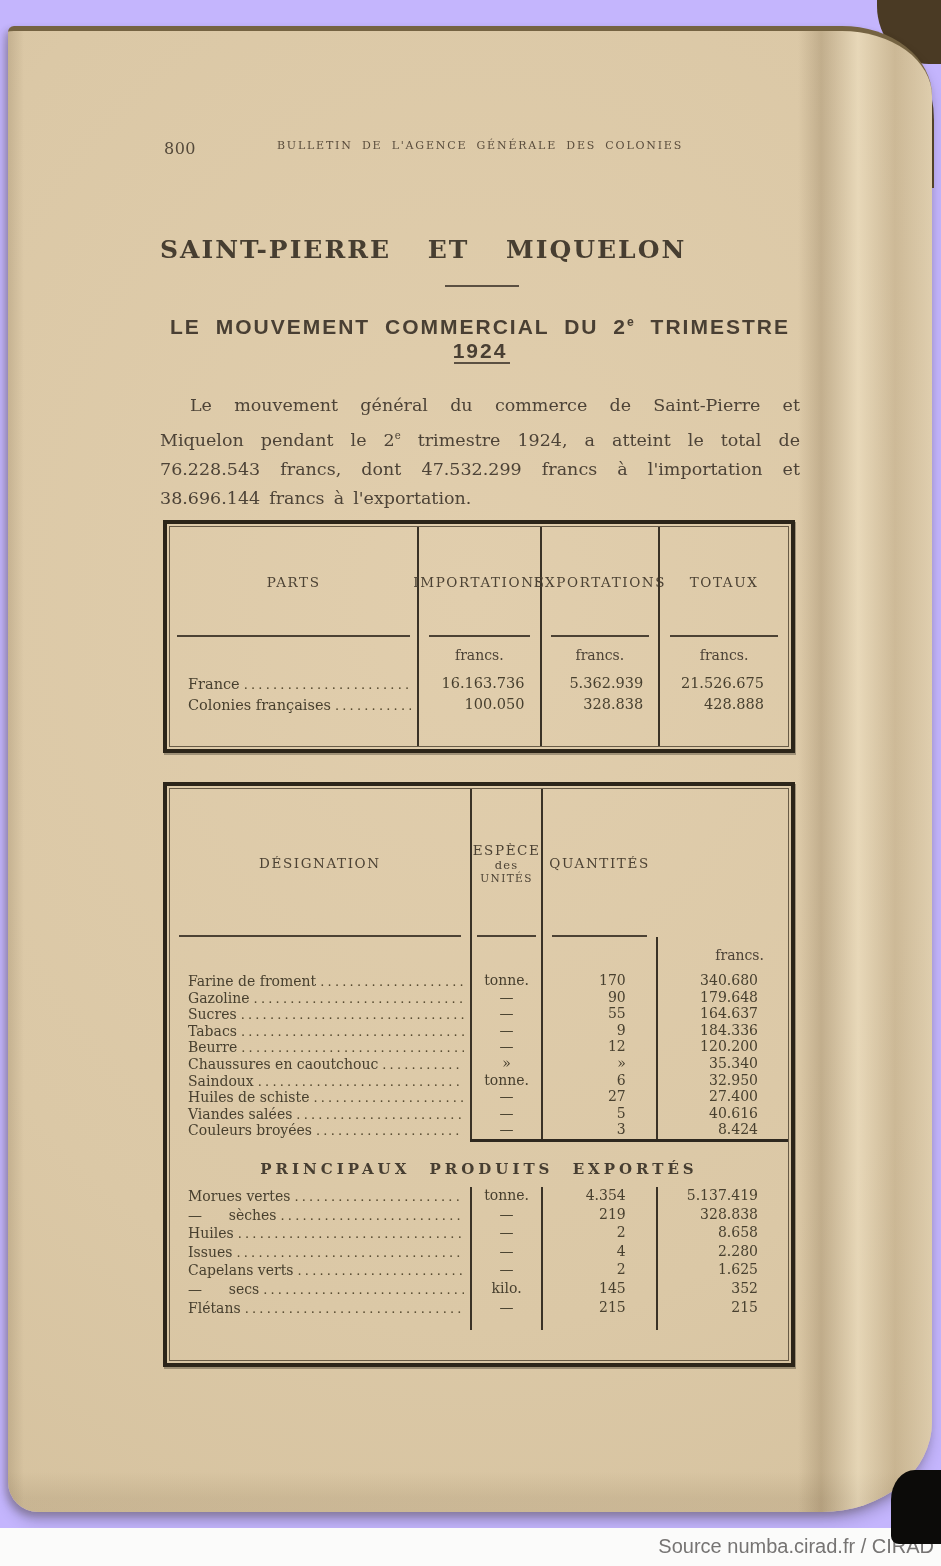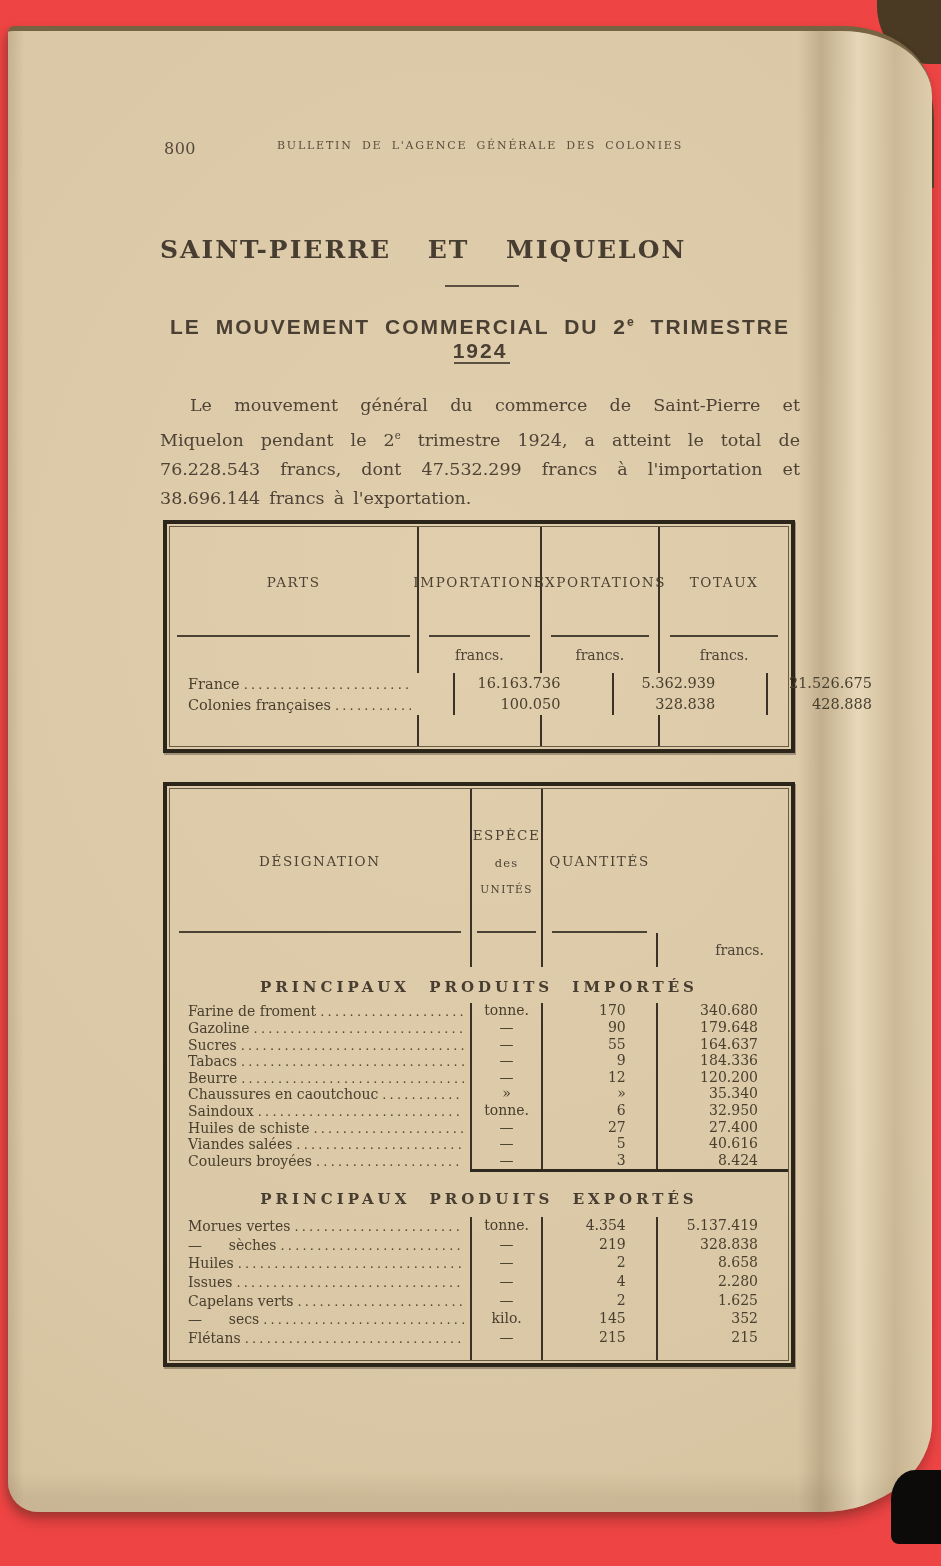--- a/index.html
+++ b/index.html
@@ -1,21 +1,21 @@
 <!DOCTYPE html>
 <html style="--paper: #dbc8a6; --ink: #4d4337; --table-border: #2c2519; --caption: #767473; --cover: #0c0b09;"><head>
 <meta charset="utf-8">
 <style>
   :root{
     --paper:#dbc8a6; --ink:#4d4337; --ink-strong:#3e362b;
     --table-border:#2c2519; --rule:#3a3226; --caption:#767473; --cover:#0c0b09;
   }
   *{margin:0;padding:0;box-sizing:border-box;}
   body{width:941px;height:1566px;overflow:hidden;}
-  .scene{position:relative;width:941px;height:1566px;background:#ef4444;overflow:hidden;
+  .scene{position:relative;width:941px;height:1566px;background:#c4b5fd;overflow:hidden;
          font-family:"DejaVu Serif",serif;color:var(--ink);}
 
   
   .spine-corner{position:absolute;right:0;top:0;width:64px;height:64px;background:#4a3a24;
                 border-bottom-left-radius:52px 58px;}
   .page-flap{position:absolute;left:618px;top:58px;width:316px;height:130px;background:#dcc9a8;
              border-top-left-radius:170px 78px;border-top-right-radius:34px 62px;
              border-top:6px solid #6e5d3d;border-right:5px solid #5a4a2e;}
   .cover-black{position:absolute;right:0;bottom:22px;width:50px;height:74px;background:var(--cover);
                border-radius:24px 0 0 8px / 30px 0 0 8px;z-index:5;}
@@ -63,36 +63,36 @@
   .grid{display:grid;}
   .g1{grid-template-columns:40% 19.8% 19.2% 21%;}
   .g2{grid-template-columns:48.5% 11.6% 18.5% 21.4%;}
   .cell{position:relative;min-width:0;}
   .vr{border-left:2px solid var(--rule);}
   .hcell{display:flex;align-items:center;justify-content:center;text-align:center;
          font-size:13.5px;letter-spacing:1.6px;color:#4c4234;}
   .hcell::after{content:"";position:absolute;bottom:0;left:8%;right:8%;
                 border-bottom:2px solid #4c4234;}
   .hcell.wide::after{left:3%;right:3%;}
-  .stack{flex-direction:column;gap:13px;}
+  .stack{flex-direction:column;}
   .stack .sm{font-size:11.5px;letter-spacing:1.2px;}
   .stack .xs{font-size:10.5px;letter-spacing:1.4px;}
   .subhead{height:36px;}
   .subhead .cell{display:flex;align-items:center;justify-content:center;font-size:14px;color:#4d4337;}
   .num{text-align:right;font-size:14.5px;color:#48402f;}
   .lblcell{display:flex;align-items:baseline;padding-left:18px;padding-right:6px;overflow:hidden;}
   .lbl{white-space:pre;font-size:14.5px;color:#48402f;}
   .lead{flex:1;overflow:hidden;white-space:nowrap;margin-left:4px;color:#55492f;}
   .lead::after{content:"..................................................................................";
                letter-spacing:3.2px;font-size:13px;}
 
   
   .t1{top:489px;height:233px;}
   .t1-header{height:110px;}
-  .t1-row{height:21px;line-height:21px;gap:36px;}
+  .t1-row{height:21px;line-height:21px;}
   .t1 .num{padding-right:15px;}
   .t1 .num-tot{padding-right:24px;}
   .t1-pad{height:20px;flex:1;}
 
   
   .t2{top:751px;height:585px;}
   .t2-header{height:148px;}
   .t2 .subhead .cell{justify-content:flex-end;padding-right:24px;}
   .section-title{text-align:center;font-size:15px;letter-spacing:4px;word-spacing:10px;
                  color:#473e31;font-weight:600;}
@@ -189,21 +189,20 @@
             </div>
             <div class="cell vr hcell">QUANTITÉS</div>
           </div>
           <div class="grid g2 subhead">
             <div class="cell"></div>
             <div class="cell vr"></div>
             <div class="cell vr"></div>
             <div class="cell vr">francs.</div>
           </div>
 
-          <div class="section-title st-imp">PRINCIPAUX PRODUITS IMPORTÉS</div>
 
           <div class="grid g2 t2-row">
             <div class="cell lblcell">
                 <span class="lbl">Farine de froment</span>
                 <span class="lead"></span>
               </div>
             <div class="cell vr unit">tonne.</div>
             <div class="cell vr num qty">170</div>
             <div class="cell vr num val">340.680</div>
           </div>
@@ -364,13 +363,16 @@
               <div class="cell vr"></div>
               <div class="cell vr"></div>
               <div class="cell vr"></div>
           </div>
         </div>
       </div>
 
     </div>
   </div>
 
+  <div class="caption-bar">
+    <span class="caption-text">Source numba.cirad.fr / CIRAD</span>
+  </div>
 </div>
 
 </body></html>

